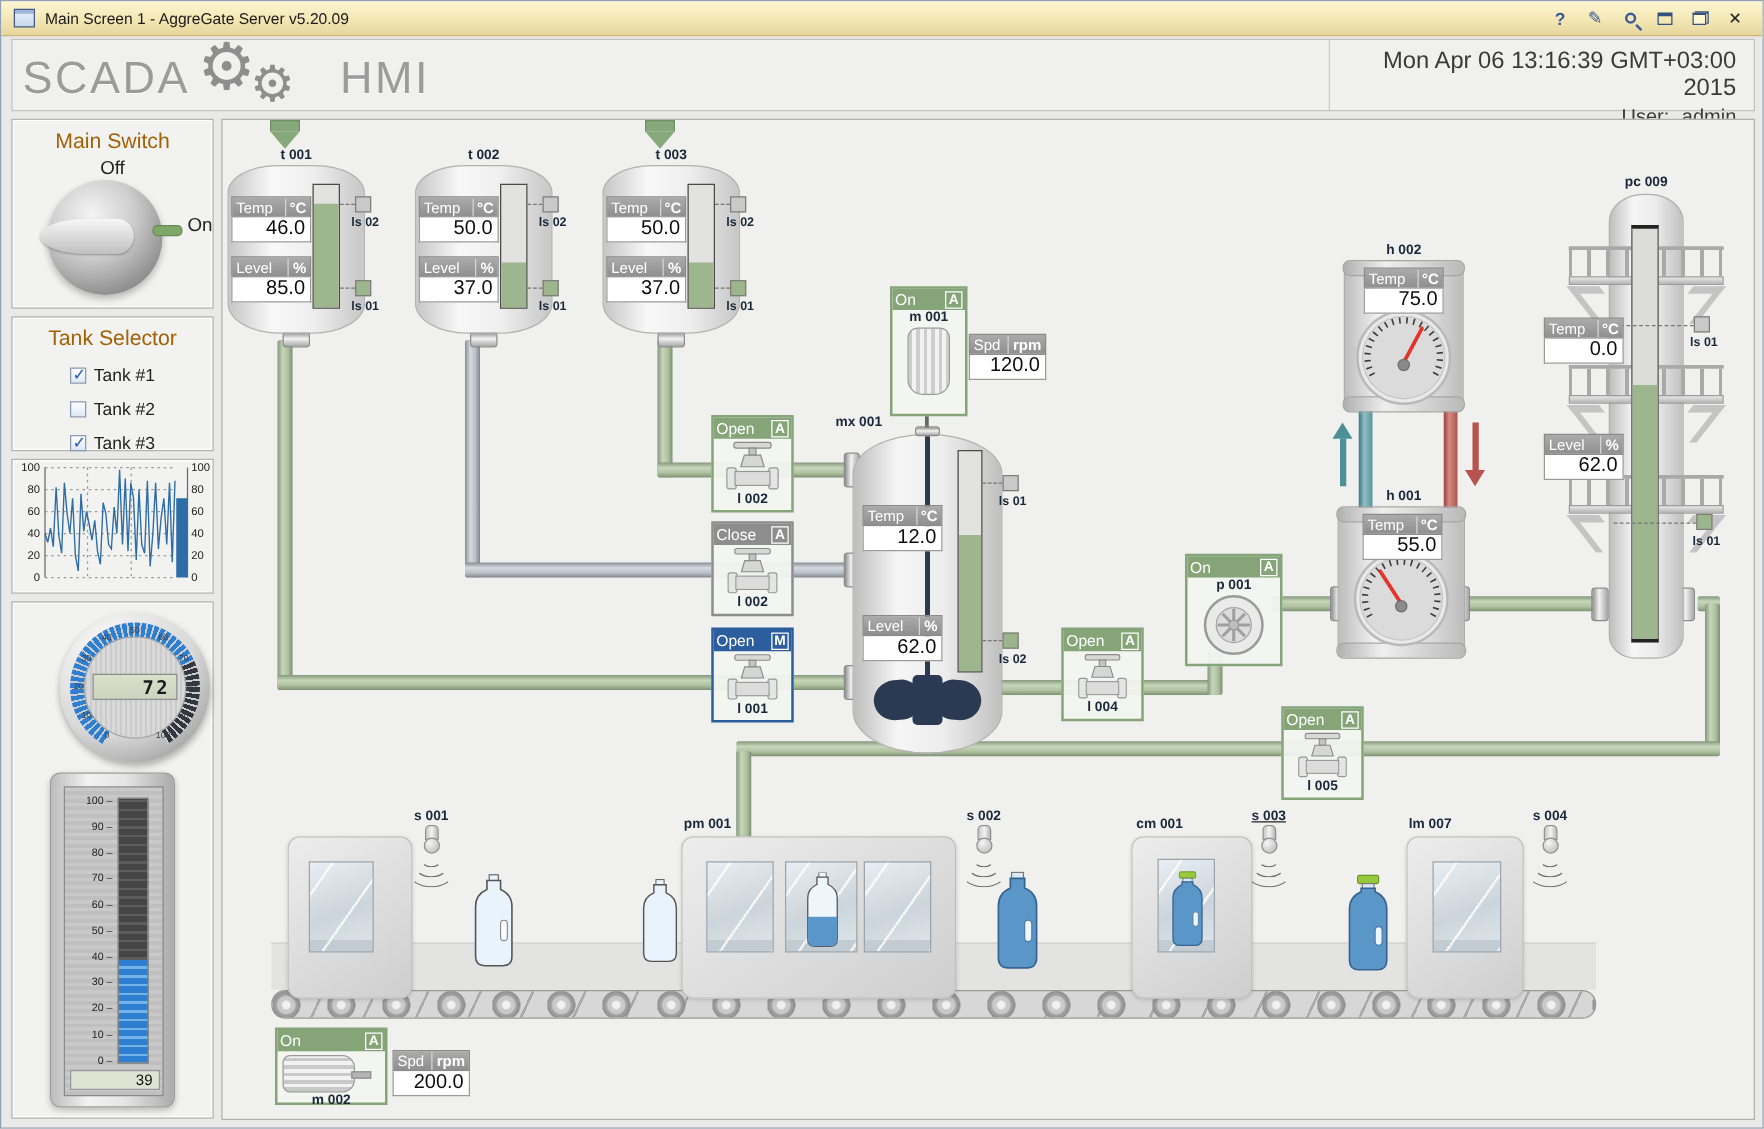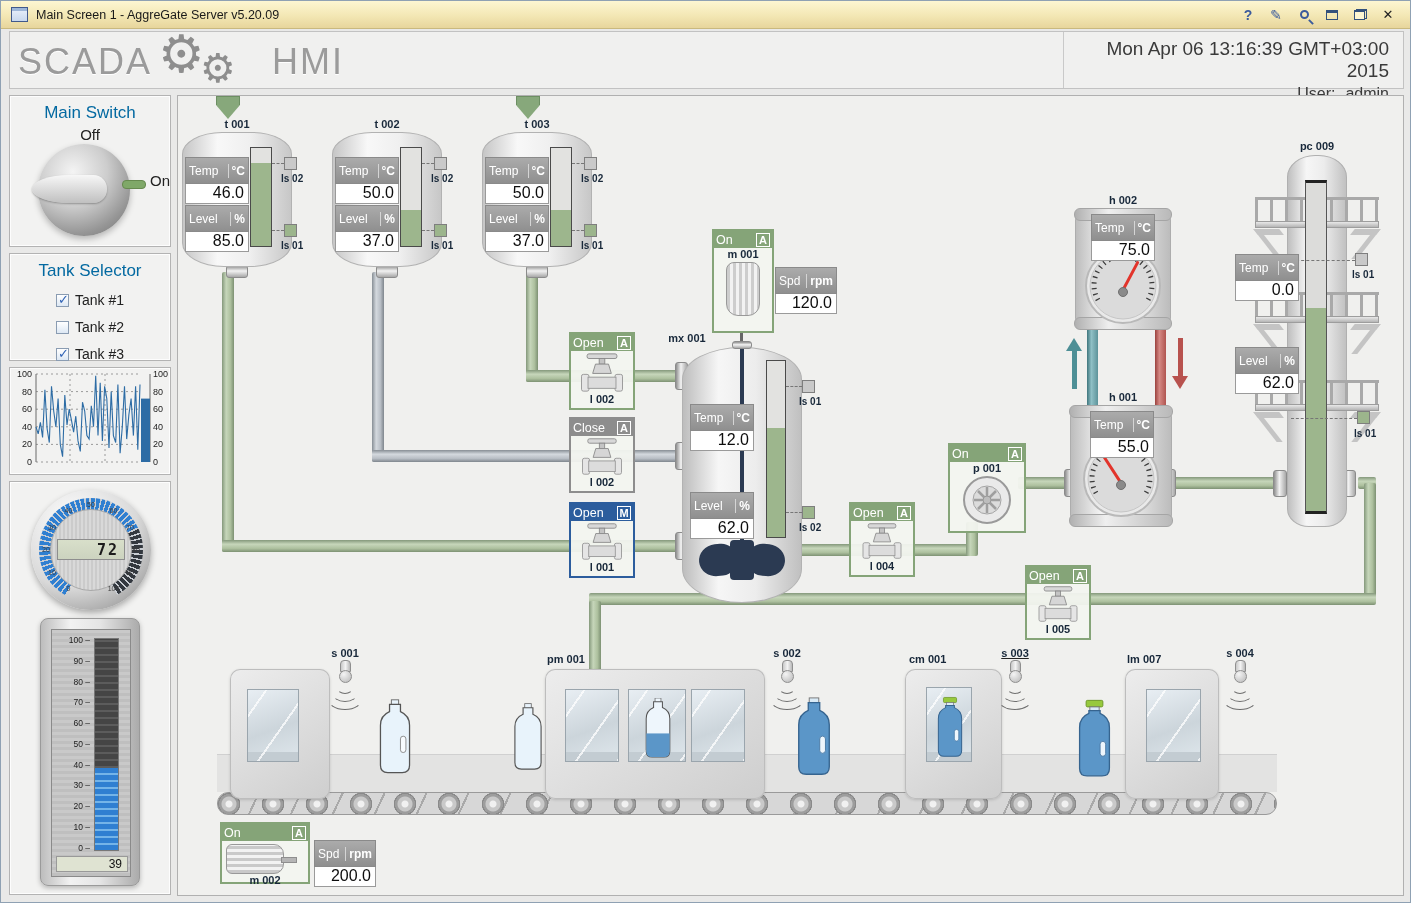--- a/index.html
+++ b/index.html
@@ -38,21 +38,21 @@
   .g2{font-size:40px;left:48px;top:14px;}
   .dtbox{position:absolute;right:0;top:0;bottom:0;width:340px;border-left:1px solid #c9c9c9;
     text-align:right;padding:6px 14px 0 0;}
   .dt-time{font-size:19px;color:#3a3a3a;}
   .dt-user{font-size:16px;color:#3a3a3a;margin-top:3px;}
   .dt-user b{font-weight:normal;margin-left:10px;}
 
   
   .panel{position:absolute;left:8px;width:162px;background:#f2f2f1;border:1px solid #b3b3b3;
     box-shadow:inset 0 0 0 1px #fdfdfd;}
-  .p-title{text-align:center;font-size:17px;color:#0369a1;margin-top:7px;}
+  .p-title{text-align:center;font-size:17px;color:#a16207;margin-top:7px;}
   .p-sub{text-align:center;font-size:15px;color:#222;margin-top:3px;}
 
   
   .knob{position:absolute;left:28px;top:48px;width:92px;height:92px;border-radius:50%;
     background:radial-gradient(circle at 38% 30%,#f4f4f4,#cdcdcd 40%,#969696 72%,#6e6e6e);
     box-shadow:0 3px 6px rgba(0,0,0,.25);}
   .knob-handle{position:absolute;left:-6px;top:34%;width:82%;height:30%;
     background:linear-gradient(180deg,#f7f7f7,#c0c0c0);border-radius:50% 18% 18% 50% / 50%;
     box-shadow:0 1px 2px rgba(0,0,0,.3);}
   .knob-led{position:absolute;left:112px;top:84px;width:24px;height:9px;border-radius:4px;
@@ -65,21 +65,21 @@
     background:linear-gradient(#fff,#dde8f4);vertical-align:-2px;margin-right:6px;position:relative;}
   .cb.checked::after{content:"✓";position:absolute;left:0;top:-3px;width:13px;text-align:center;
     color:#2f62b5;font-size:13px;font-weight:bold;}
 
   
   .trend-svg text{font-size:9px;fill:#222;}
   .grid{stroke:#9a9a9a;stroke-width:1;stroke-dasharray:2,3;}
   .axis{stroke:#6a6a6a;stroke-width:1;}
 
   
-  .gauge{position:absolute;left:21px;top:8px;width:120px;height:120px;}
+  .gauge{position:absolute;left:38px;top:8px;width:120px;height:120px;}
   .g-rim{position:absolute;inset:0;border-radius:50%;
     background:radial-gradient(circle at 35% 28%,#ffffff,#d9d9d9 55%,#9f9f9f 85%,#8a8a8a);
     box-shadow:0 3px 6px rgba(0,0,0,.3);}
   .g-ring{position:absolute;left:8px;top:8px;width:104px;height:104px;border-radius:50%;}
   .g-face{position:absolute;left:19px;top:19px;width:82px;height:82px;border-radius:50%;
     background:repeating-linear-gradient(90deg,#cbcbcb 0 2px,#d9d9d9 2px 4px);
     border:1px solid #a9a9a9;}
   .g-lcd{position:absolute;left:26px;top:49px;width:68px;height:21px;background:linear-gradient(#d8dfca,#ccd3bf);
     border:1px solid #8e8e8e;font-family:"DejaVu Sans Mono",monospace;font-size:15px;font-weight:bold;
     color:#1c1c1c;text-align:right;padding:1px 5px 0 0;letter-spacing:2px;}
@@ -128,21 +128,21 @@
   .lsq{position:absolute;width:13px;height:13px;border:1px solid #7e7e7e;}
   .lsq.on{background:#9cb58c;}  .lsq.off{background:#c9c9c9;}
   .ls-label{position:absolute;font-size:10px;font-weight:bold;color:#18283a;}
   .dash{position:absolute;border-top:1px dashed #767676;height:0;}
   .tarrow{position:absolute;width:24px;}
   .tarrow .sh{width:24px;height:9px;background:#87a87b;border:1px solid #6d8f63;border-bottom:none;}
   .tarrow .hd{width:0;height:0;border-left:12px solid transparent;border-right:12px solid transparent;border-top:14px solid #87a87b;}
 
   
   .disp{position:absolute;width:64px;}
-  .disp-l{height:27px;background:linear-gradient(#ababab,#8f8f8f);border:1px solid #8a8a8a;
+  .disp-l{height:17px;background:linear-gradient(#ababab,#8f8f8f);border:1px solid #8a8a8a;
     color:#fff;font-size:12px;display:flex;align-items:center;padding:0 3px;}
   .disp-l .u{margin-left:auto;border-left:1px solid #d5d5d5;padding-left:3px;font-weight:bold;}
   .disp-v{height:20px;background:#fff;border:1px solid #9a9a9a;border-top:none;font-size:16px;
     text-align:right;padding:0 4px;color:#0d0d0d;}
 
   
   .vbox{position:absolute;border:2px solid;background:rgba(242,244,239,.95);}
   .vbox.green{border-color:#85a478;} .vbox.green .vhead{background:#85a478;}
   .vbox.gray{border-color:#8d8d8d;}  .vbox.gray .vhead{background:#8d8d8d;}
   .vbox.blue{border-color:#2c5d9d;}  .vbox.blue .vhead{background:#2c5d9d;}

